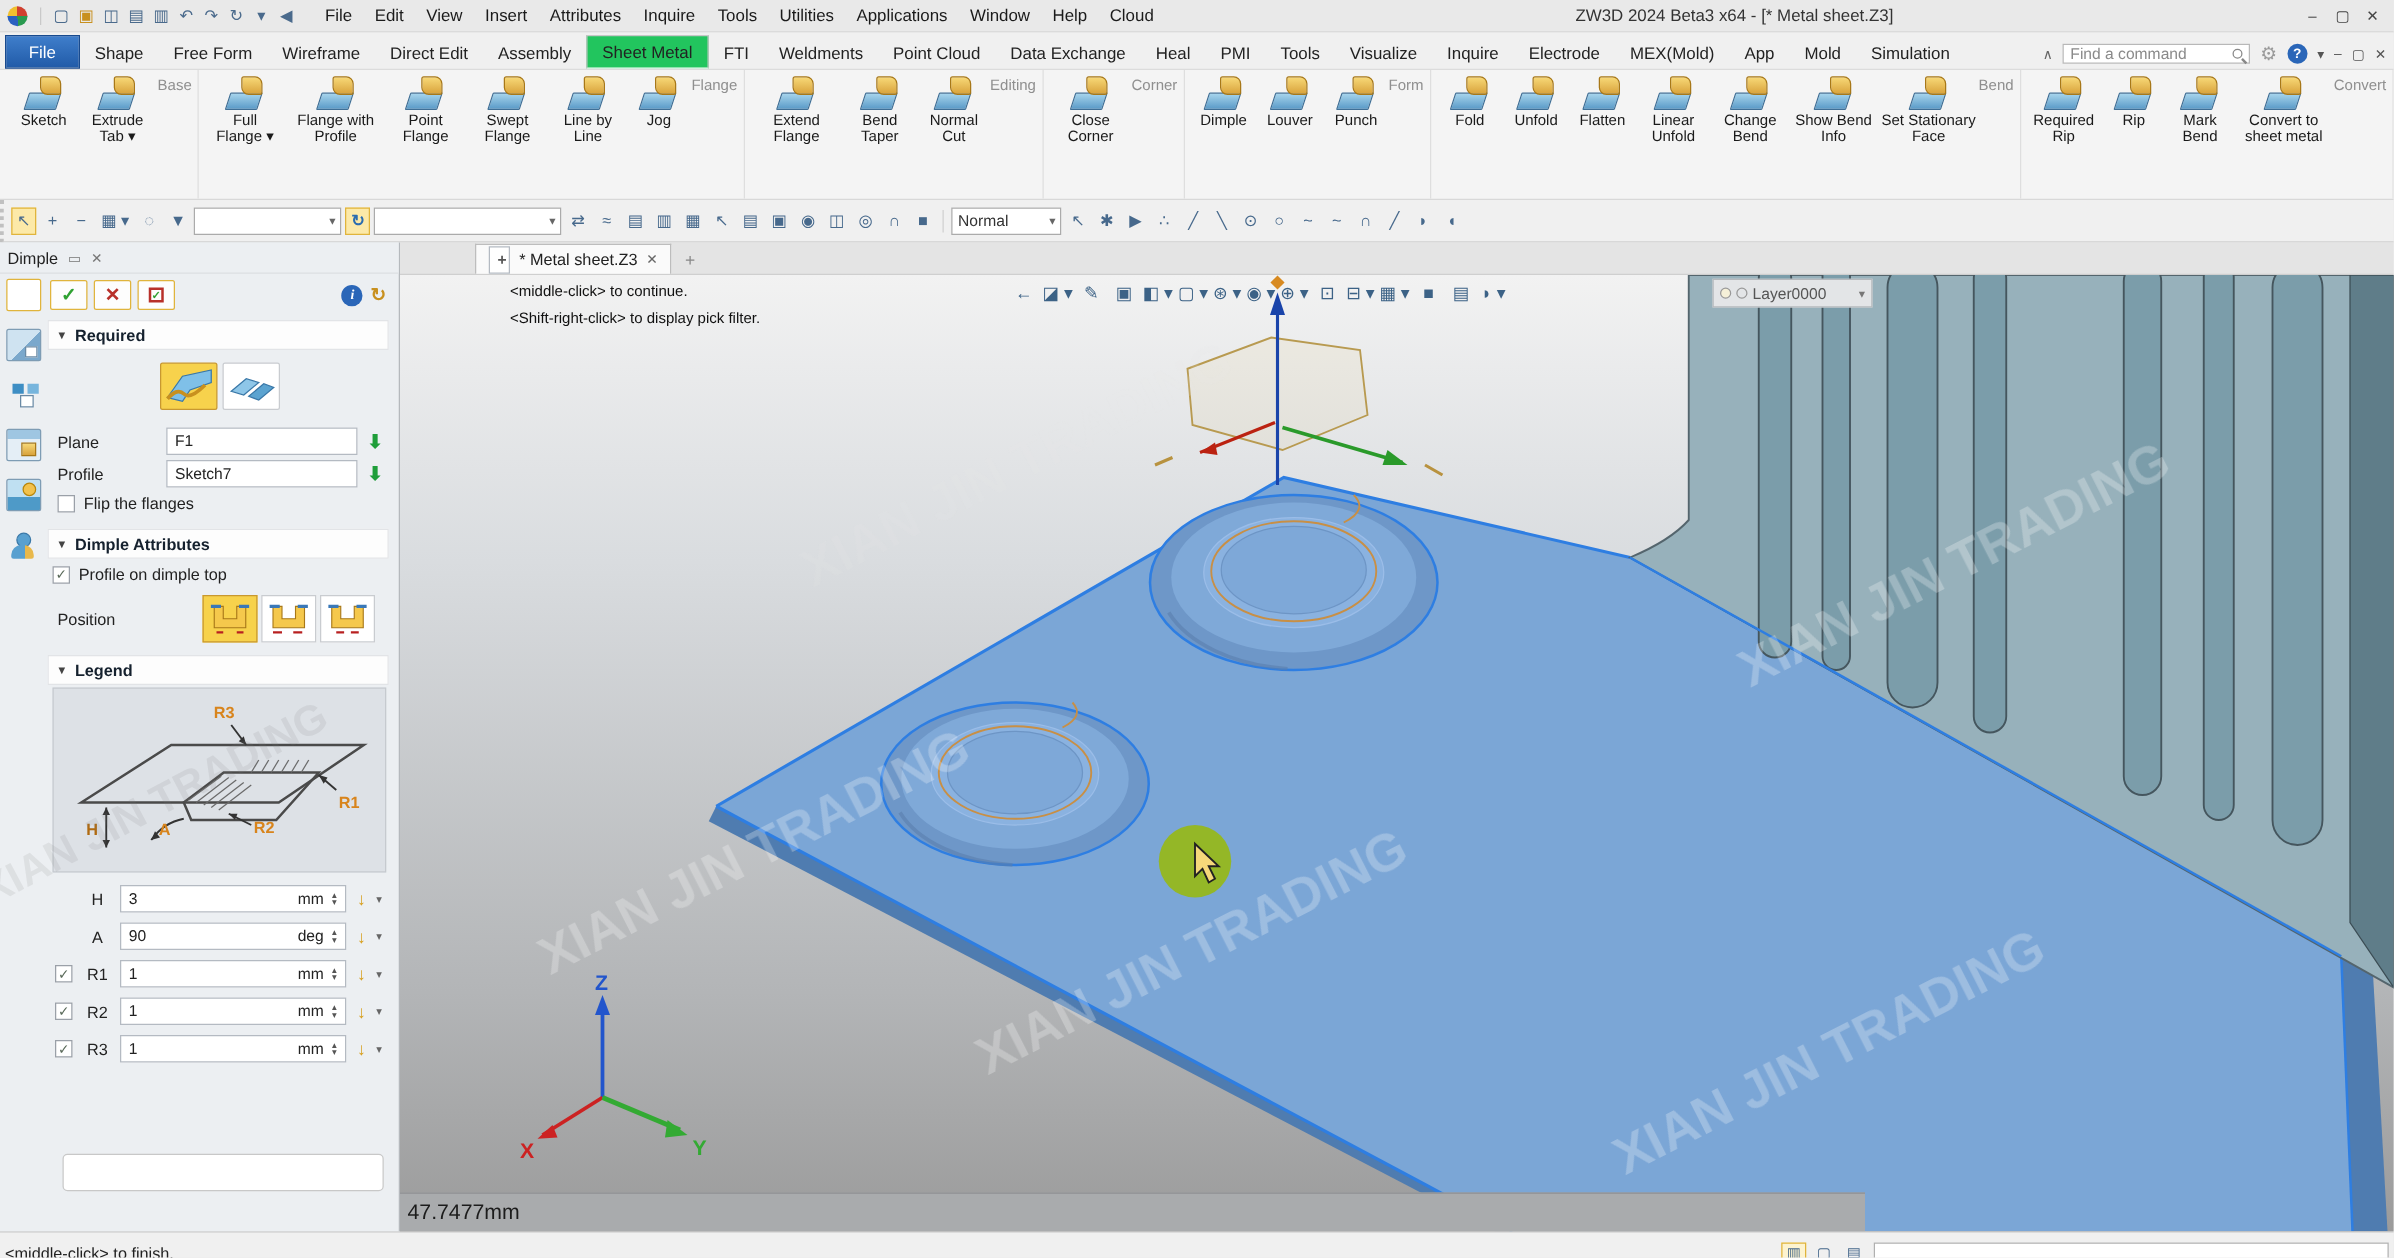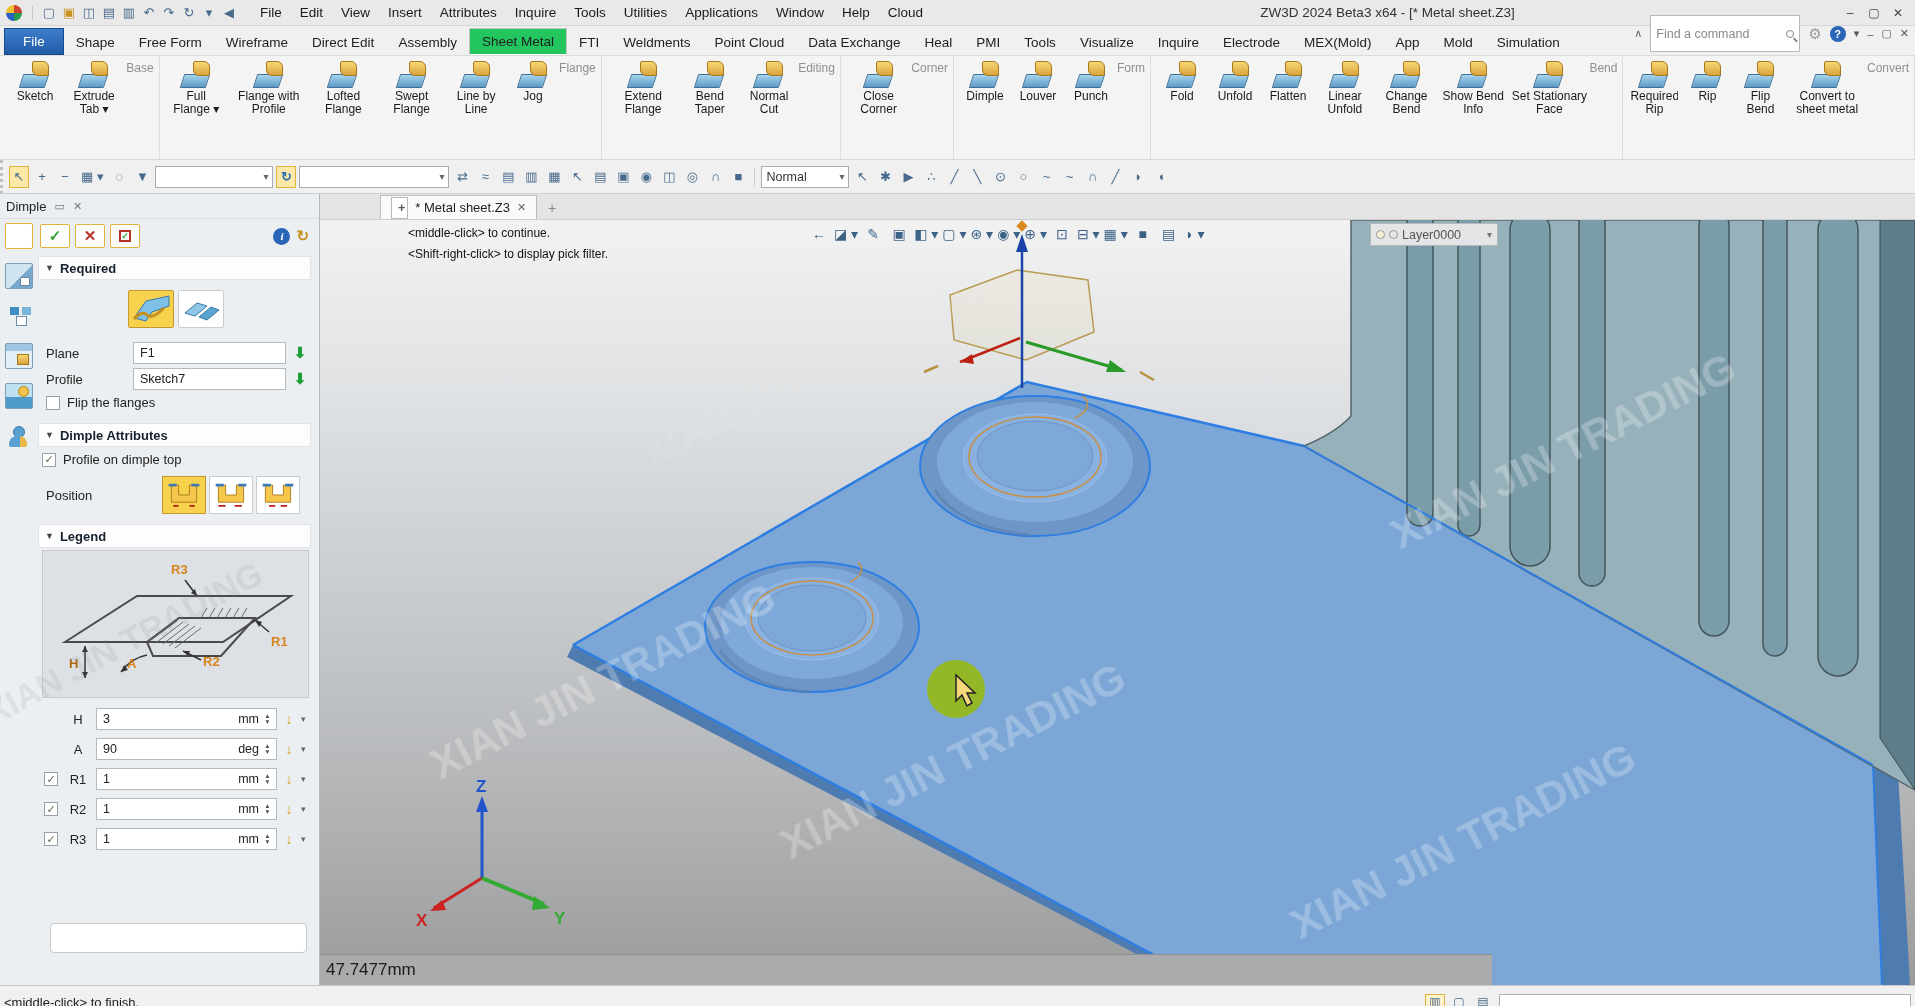--- a/index.html
+++ b/index.html
@@ -18,21 +18,21 @@
   .winbtns{margin-left:auto;display:flex;gap:10px;padding-right:4px;color:#444;font-size:12px}
   .winbtns span{width:14px;text-align:center}
 
   
   #tabrow{height:30px;background:#f0f0f0;display:flex;align-items:flex-end;padding:0 0 0 4px;border-bottom:1px solid #dcdcdc}
   .rtab{padding:5px 12px;font-size:13.5px;color:#222;white-space:nowrap}
   .rtab.filetab{background:linear-gradient(180deg,#3f7ecb,#215ba8);color:#fff;padding:5px 18px;border:1px solid #184a8e}
   .rtab.active{background:#22c55e;border:1px solid #c6c6c6;border-bottom:1px solid #fdfdfd}
   #tabrow-right{margin-left:auto;display:flex;align-items:center;gap:8px;padding:0 6px 3px 0}
   #collapse-chev{color:#666;font-size:11px}
-  #cmdsearch{width:150px;height:37px;background:#fff;border:1px solid #b8b8b8;display:flex;align-items:center;padding:0 5px;color:#8a8a8a;font-size:12.5px}
+  #cmdsearch{width:150px;height:16px;background:#fff;border:1px solid #b8b8b8;display:flex;align-items:center;padding:0 5px;color:#8a8a8a;font-size:12.5px}
   #cmdsearch .mag{margin-left:auto;width:8px;height:8px;border:1.5px solid #888;border-radius:50%;position:relative}
   #cmdsearch .mag::after{content:"";position:absolute;width:5px;height:1.5px;background:#888;transform:rotate(45deg);left:6px;top:8px}
   .gear{color:#9a9a9a;font-size:15px}
   .helpcirc{width:16px;height:16px;border-radius:50%;background:#2a66b8;color:#fff;font-size:11px;font-weight:bold;display:flex;align-items:center;justify-content:center}
   .mini{color:#555;font-size:11px}
 
   
   #ribbon{height:104px;background:#f4f4f4;display:flex;align-items:stretch;border-bottom:1px solid #d8d8d8;padding-left:4px;overflow:hidden}
   .rgroup{display:flex;flex-direction:row;border-right:1px solid #dedede;padding:3px 5px 0}
   .rbtns{display:flex;flex:1;align-items:flex-start;gap:1px;justify-content:center}
@@ -245,21 +245,21 @@
     <div class="rbtn">
           <div class="ricon"></div>
           <div class="rlbl">Full Flange ▾</div>
         </div>
         <div class="rbtn">
           <div class="ricon"></div>
           <div class="rlbl">Flange with Profile</div>
         </div>
         <div class="rbtn">
           <div class="ricon"></div>
-          <div class="rlbl">Lofted Flange</div>
+          <div class="rlbl">Point Flange</div>
         </div>
         <div class="rbtn">
           <div class="ricon"></div>
           <div class="rlbl">Swept Flange</div>
         </div>
         <div class="rbtn">
           <div class="ricon"></div>
           <div class="rlbl">Line by Line</div>
         </div>
         <div class="rbtn">
@@ -355,21 +355,21 @@
     <div class="rbtn">
           <div class="ricon"></div>
           <div class="rlbl">Required Rip</div>
         </div>
         <div class="rbtn">
           <div class="ricon"></div>
           <div class="rlbl">Rip</div>
         </div>
         <div class="rbtn">
           <div class="ricon"></div>
-          <div class="rlbl">Flip Bend</div>
+          <div class="rlbl">Mark Bend</div>
         </div>
         <div class="rbtn">
           <div class="ricon"></div>
           <div class="rlbl">Convert to sheet metal</div>
         </div>
       </div>
     <div class="glabel">Convert</div>
   </div>
 </div>
 

